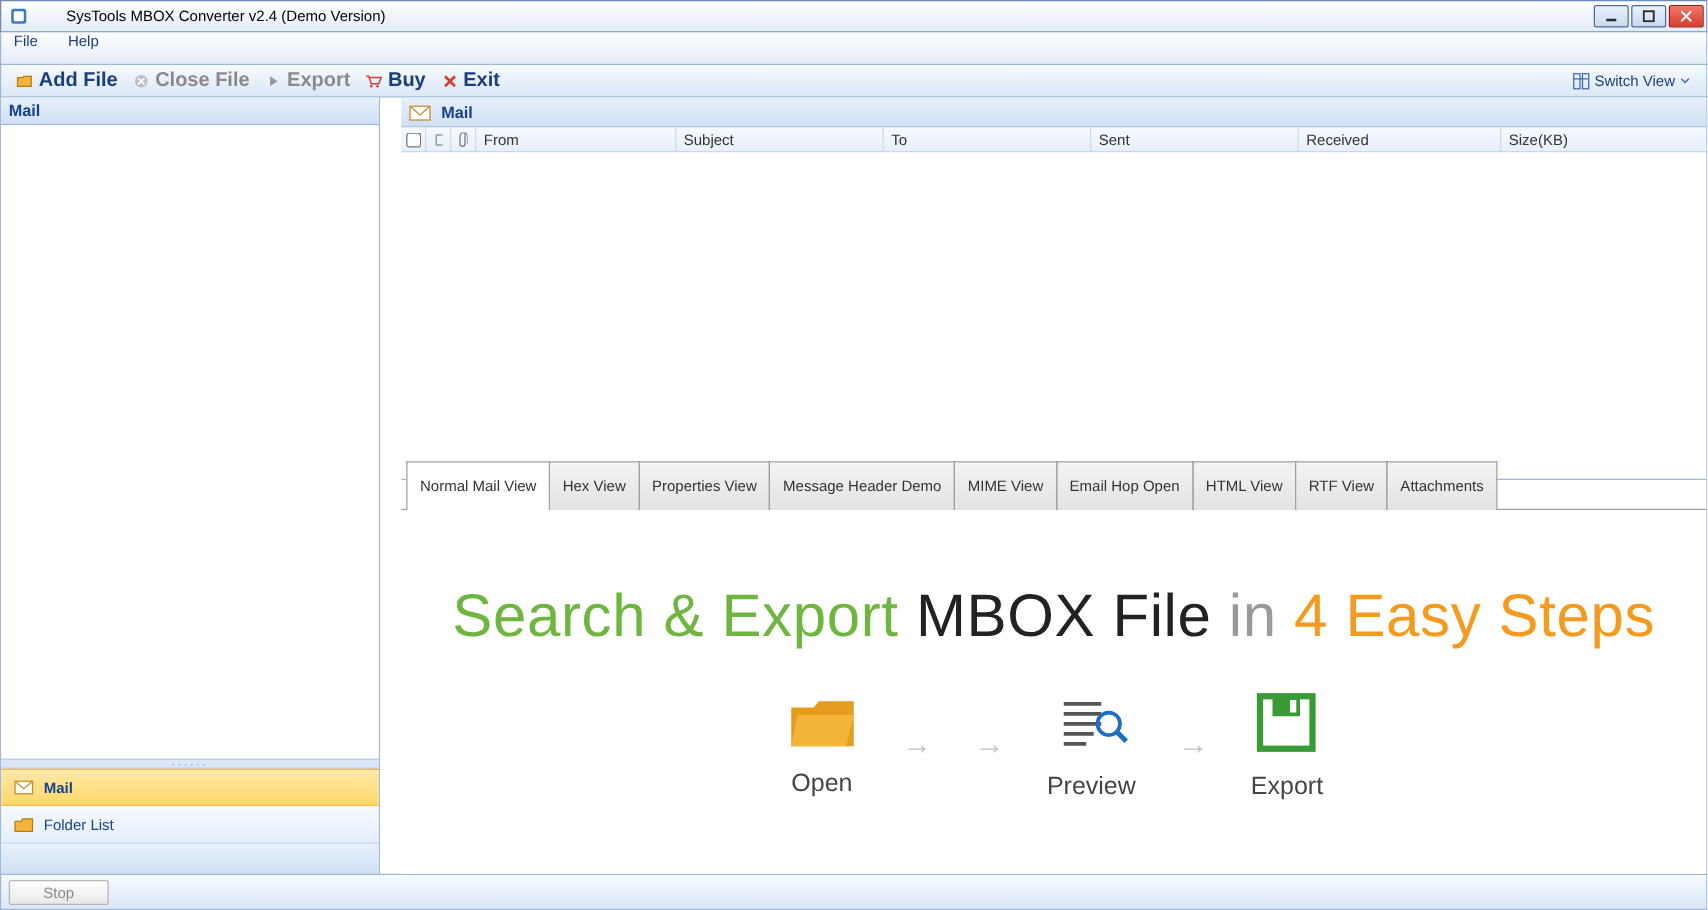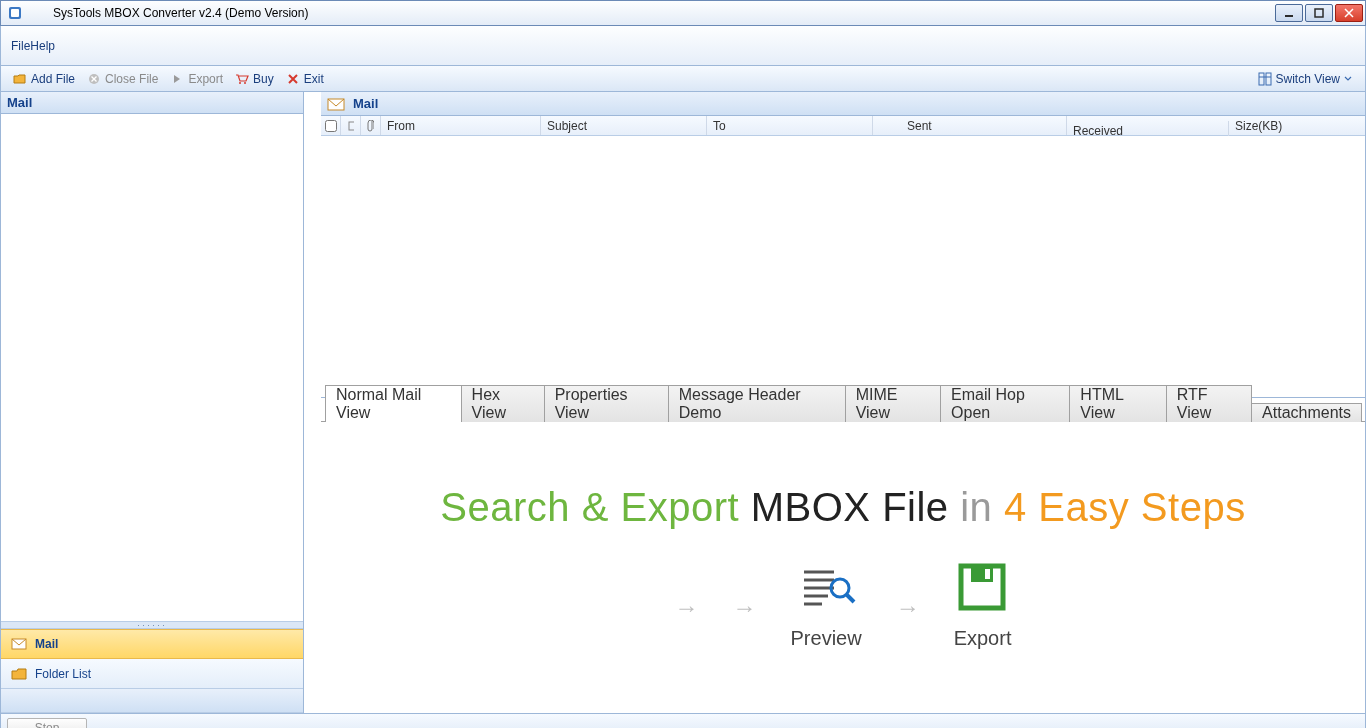--- a/index.html
+++ b/index.html
@@ -7,67 +7,67 @@
 
 
 .titlebar { height: 26px; background: linear-gradient(#fdfeff,#e4ecf7); border: 1px solid #6b8ab6; display:flex; align-items:center; padding:0 2px;gap:24px; }
 .titlebar .app-icon { width:16px; height:16px; margin:0 6px 0 4px; display:flex; align-items:center; justify-content:center; }
 .titlebar .title { flex:1; font-size:12px; color:#000; }
 .winbtns { display:flex; gap:2px; }
 .winbtn { width:28px; height:18px; border:1px solid #4b6a99; background:linear-gradient(#eaf1fb,#c9d9ef); display:flex; align-items:center; justify-content:center; font-size:10px; color:#2b2b2b; border-radius:2px; }
 .winbtn.close { background:linear-gradient(#f3766a,#d73f2b); border-color:#9b1f13; color:#fff; }
 
 
-.menubar { height:40px; background:linear-gradient(#fdfeff,#e6eef9); border:1px solid #9db7d8; border-top:none; display:flex; align-items:center; padding:0 10px; gap:0; }
+.menubar { height:26px; background:linear-gradient(#fdfeff,#e6eef9); border:1px solid #9db7d8; border-top:none; display:flex; align-items:flex-start; padding:0 10px; gap:24px; }
 .menubar span { color:#1a3e7d; font-size:12px; cursor:default; }
 
 
 .toolbar { height:26px; background:linear-gradient(#f6faff,#dbe7f6); border:1px solid #9db7d8; border-top:none; display:flex; align-items:center; padding:0 6px; }
-.tbtn { display:flex; align-items:center; gap:4px; padding:2px 6px; font-size:12px; color:#1a3e7d; }
+.tbtn { display:flex; align-items:center; gap:4px; padding:2px 6px; font-size:16px; color:#1a3e7d;font-weight:bold; }
 .tbtn.disabled { color:#8a8a8a; }
 .tbtn .ico { width:14px; height:14px; display:inline-flex; align-items:center; justify-content:center; font-size:11px; }
 .toolbar .spacer { flex:1; }
 .switchview { display:flex; align-items:center; gap:4px; padding:2px 6px; color:#1a3e7d; border:1px solid transparent; }
 
 
 .main { display:flex; height:calc(728px - 26px - 26px - 26px - 28px); border-left:1px solid #9db7d8; border-right:1px solid #9db7d8; border-bottom:1px solid #9db7d8;gap:17px; }
 
 
 .sidebar { width:303px; display:flex; flex-direction:column; border-right:1px solid #9db7d8; }
 .side-head { height:22px; background:linear-gradient(#e8f0fb,#cfe0f4); border-bottom:1px solid #9db7d8; display:flex; align-items:center; padding:0 6px; font-weight:bold; color:#15428b; font-size:13px; }
 .side-body { flex:1; background:#fff; }
 .side-split { height:8px; background:#dbe7f6; text-align:center; color:#6b87ac; font-size:9px; letter-spacing:2px; line-height:7px; border-top:1px solid #b9cde6; border-bottom:1px solid #b9cde6; }
 .side-item { height:30px; display:flex; align-items:center; gap:8px; padding:0 10px; border-bottom:1px solid #b9cde6; background:linear-gradient(#f6faff,#e4eefa); color:#15428b; font-size:12px; }
 .side-item.active { background:linear-gradient(#ffe9a8,#ffd767); border-top:1px solid #e9b94c; border-bottom:1px solid #e9b94c; font-weight:bold; }
 .side-strip { height:24px; background:linear-gradient(#e8f0fb,#cfe0f4); border-bottom:1px solid #b9cde6; }
 
 
 .content { flex:1; display:flex; flex-direction:column; }
 .mail-head { height:24px; background:linear-gradient(#e8f0fb,#cfe0f4); border-bottom:1px solid #9db7d8; display:flex; align-items:center; gap:8px; padding:0 6px; color:#15428b; font-weight:bold; font-size:13px; }
-.grid-head { height:20px; background:linear-gradient(#f6faff,#e7effa); border-bottom:1px solid #b9cde6; display:flex; align-items:center; color:#333; font-size:12px; }
+.grid-head { height:20px; background:linear-gradient(#f6faff,#e7effa); border-bottom:1px solid #b9cde6; display:flex; align-items:flex-end; color:#333; font-size:12px; }
 .gh-cell { border-right:1px solid #cfd9e8; height:100%; display:flex; align-items:center; padding:0 6px; }
 .gh-check { width:20px; justify-content:center; }
 .gh-ico { width:20px; justify-content:center; }
 .gh-attach { width:20px; justify-content:center; }
 .gh-from { width:160px; }
 .gh-subject { width:166px; }
 .gh-to { width:166px; }
-.gh-sent { width:166px;margin-left:28px; }
+.gh-sent { width:166px; }
 .gh-recv { width:162px;margin-top:10px; }
 .gh-size { flex:1; border-right:none; }
 .grid-body { height:262px; background:#fff; border-bottom:1px solid #9db7d8; }
 
 
 .tabrow { height:24px; background:#fff; display:flex; align-items:flex-end; padding:0 4px; gap:0; border-bottom:1px solid #a0a0a0; }
-.tab { padding:0 10px; font-size:16px; background:linear-gradient(#f3f3f3,#e3e3e3); border:1px solid #a0a0a0; border-bottom:none; color:#333; margin-right:-1px; position:relative; top:1px; }
+.tab { padding:12px 10px; font-size:12px; background:linear-gradient(#f3f3f3,#e3e3e3); border:1px solid #a0a0a0; border-bottom:none; color:#333; margin-right:-1px; position:relative; top:1px; }
 .tab.active { background:#fff; z-index:2; }
 
 
 .welcome { flex:1; background:#fff; display:flex; flex-direction:column; align-items:center; justify-content:center; padding:20px 40px; }
-.welcome h1 { font-size:40px; font-weight:300; letter-spacing:0.5px; white-space:nowrap; }
+.welcome h1 { font-size:48px; font-weight:300; letter-spacing:0.5px; white-space:nowrap; }
 .welcome h1 .g { color:#6eb63f; }
 .welcome h1 .k { color:#222; }
 .welcome h1 .gr { color:#9a9a9a; }
 .welcome h1 .o { color:#f39a1f; }
 .steps { display:flex; align-items:center; gap:34px; margin-top:30px; }
 .step { display:flex; flex-direction:column; align-items:center; gap:12px; }
 .step .lbl { font-size:20px; color:#444; font-weight:300; }
 .arrow { color:#bfbfbf; font-size:24px; }
 
 
@@ -248,20 +248,29 @@
     </div>
 
     <div class="welcome">
       <h1>
         <span class="g">Search &amp; Export</span>
         <span class="k">MBOX File</span>
         <span class="gr">in</span>
         <span class="o">4 Easy Steps</span>
       </h1>
       <div class="steps">
+        <div class="step">
+          <span>
+              <svg width="60" height="50">
+                <path d="M5 12h18l4-5h28v36H5z" fill="#e89c1f"></path>
+                <path d="M10 18h45l-6 25H5z" fill="#f3b43b"></path>
+              </svg>
+            </span>
+          <span class="lbl">Open</span>
+        </div>
         <span class="arrow">→</span>
         <span class="arrow">→</span>
         <div class="step">
           <span>
               <svg width="60" height="55">
                 <line x1="8" y1="12" x2="38" y2="12" stroke="#555" stroke-width="3"></line>
                 <line x1="8" y1="20" x2="38" y2="20" stroke="#555" stroke-width="3"></line>
                 <line x1="8" y1="28" x2="38" y2="28" stroke="#555" stroke-width="3"></line>
                 <line x1="8" y1="36" x2="32" y2="36" stroke="#555" stroke-width="3"></line>
                 <line x1="8" y1="44" x2="26" y2="44" stroke="#555" stroke-width="3"></line>

